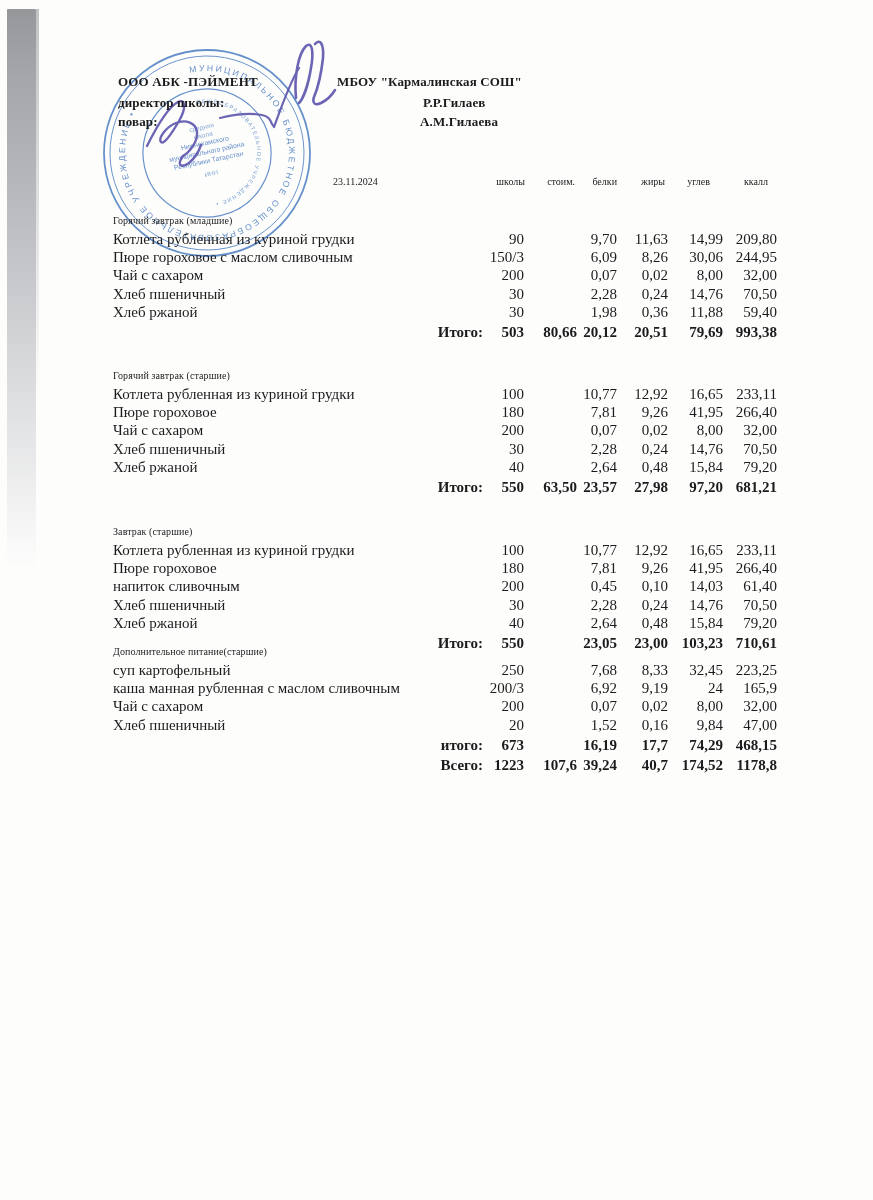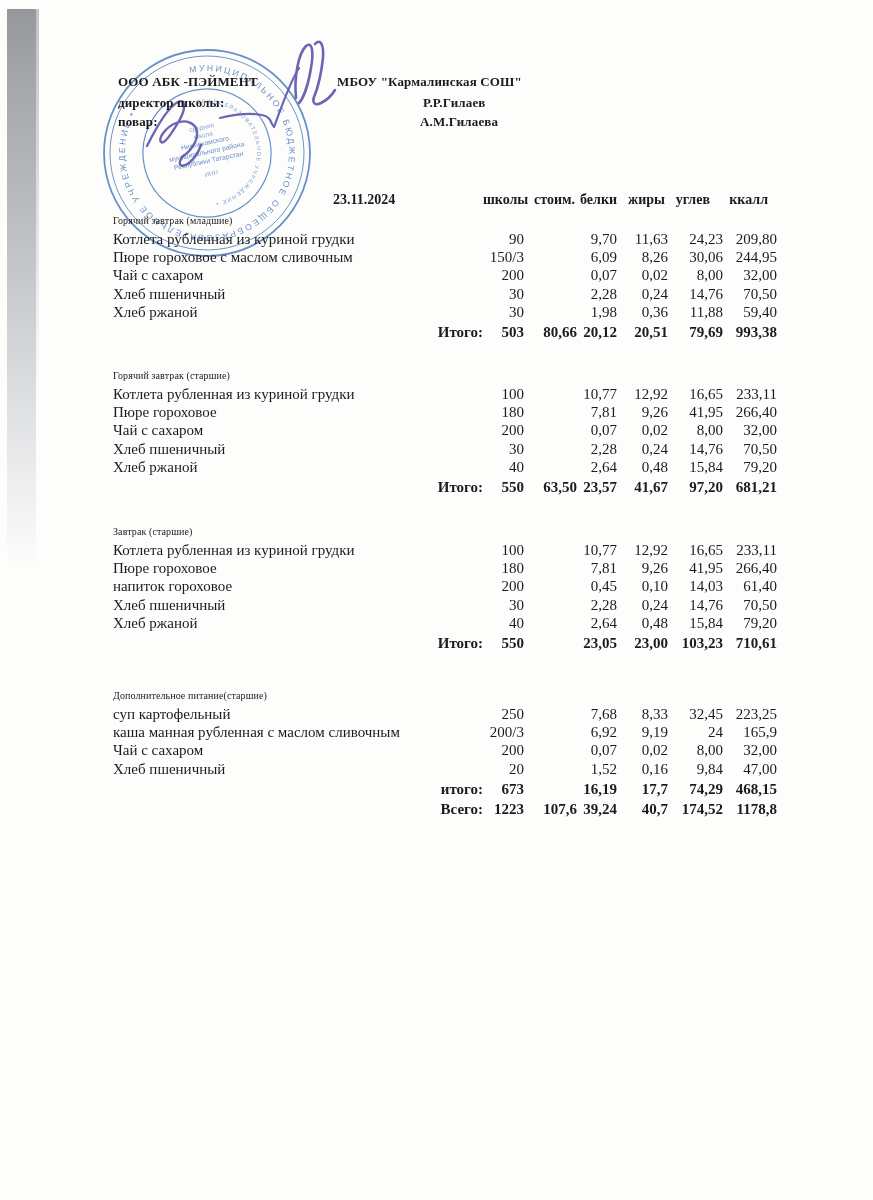--- a/index.html
+++ b/index.html
@@ -29,21 +29,21 @@
 
   
   .sig{position:absolute;left:0;top:0;width:873px;height:1200px;pointer-events:none;}
 
   
   .hdr, .row{
     display:grid;
     grid-template-columns:370px 45px 52px 38px 51px 55px 54px;
     width:665px;
   }
-  .hdr{position:absolute;left:113px;top:176px;font-weight:700;font-size:14px;margin-top:16px;}
+  .hdr{position:absolute;left:113px;top:176px;font-weight:400;font-size:10px;}
   .hdr .c{text-align:right;white-space:nowrap;}
   .hdr .c0{text-align:left;padding-left:220px;}
   .hdr .c1{padding-right:3px;}
   .hdr .c2{padding-right:5px;}
   .hdr .c3{padding-right:1px;}
   .hdr .c4{padding-right:4px;}
   .hdr .c5{padding-right:14px;}
   .hdr .c6{padding-right:10px;}
 
   .menu-section{position:absolute;left:113px;width:665px;}
@@ -124,21 +124,21 @@
 
   <div>
       <div class="menu-section" style="top: 211px;">
         <div class="sec-title">Горячий завтрак (младшие)</div>
         <div class="row">
           <div class="c c0">Котлета рубленная из куриной грудки</div>
           <div class="c c1">90</div>
           <div class="c c2"></div>
           <div class="c c3">9,70</div>
           <div class="c c4">11,63</div>
-          <div class="c c5">24,23</div>
+          <div class="c c5">14,99</div>
           <div class="c c6">209,80</div>
         </div>
         <div class="row">
           <div class="c c0">Пюре гороховое с маслом сливочным</div>
           <div class="c c1">150/3</div>
           <div class="c c2"></div>
           <div class="c c3">6,09</div>
           <div class="c c4">8,26</div>
           <div class="c c5">30,06</div>
           <div class="c c6">244,95</div>
@@ -225,21 +225,21 @@
           <div class="c c3">2,64</div>
           <div class="c c4">0,48</div>
           <div class="c c5">15,84</div>
           <div class="c c6">79,20</div>
         </div>
         <div class="row total">
           <div class="c c0">Итого:</div>
           <div class="c c1">550</div>
           <div class="c c2">63,50</div>
           <div class="c c3">23,57</div>
-          <div class="c c4">41,67</div>
+          <div class="c c4">27,98</div>
           <div class="c c5">97,20</div>
           <div class="c c6">681,21</div>
         </div>
       </div>
       <div class="menu-section" style="top: 522px;">
         <div class="sec-title">Завтрак (старшие)</div>
         <div class="row">
           <div class="c c0">Котлета рубленная из куриной грудки</div>
           <div class="c c1">100</div>
           <div class="c c2"></div>
@@ -251,21 +251,21 @@
         <div class="row">
           <div class="c c0">Пюре гороховое</div>
           <div class="c c1">180</div>
           <div class="c c2"></div>
           <div class="c c3">7,81</div>
           <div class="c c4">9,26</div>
           <div class="c c5">41,95</div>
           <div class="c c6">266,40</div>
         </div>
         <div class="row">
-          <div class="c c0">напиток гороховое</div>
+          <div class="c c0">напиток сливочным</div>
           <div class="c c1">200</div>
           <div class="c c2"></div>
           <div class="c c3">0,45</div>
           <div class="c c4">0,10</div>
           <div class="c c5">14,03</div>
           <div class="c c6">61,40</div>
         </div>
         <div class="row">
           <div class="c c0">Хлеб пшеничный</div>
           <div class="c c1">30</div>
@@ -287,21 +287,21 @@
         <div class="row total">
           <div class="c c0">Итого:</div>
           <div class="c c1">550</div>
           <div class="c c2"></div>
           <div class="c c3">23,05</div>
           <div class="c c4">23,00</div>
           <div class="c c5">103,23</div>
           <div class="c c6">710,61</div>
         </div>
       </div>
-      <div class="menu-section" style="top: 642px; margin-top: 44px;">
+      <div class="menu-section" style="top: 642px;">
         <div class="sec-title">Дополнительное питание(старшие)</div>
         <div class="row">
           <div class="c c0">суп картофельный</div>
           <div class="c c1">250</div>
           <div class="c c2"></div>
           <div class="c c3">7,68</div>
           <div class="c c4">8,33</div>
           <div class="c c5">32,45</div>
           <div class="c c6">223,25</div>
         </div>

